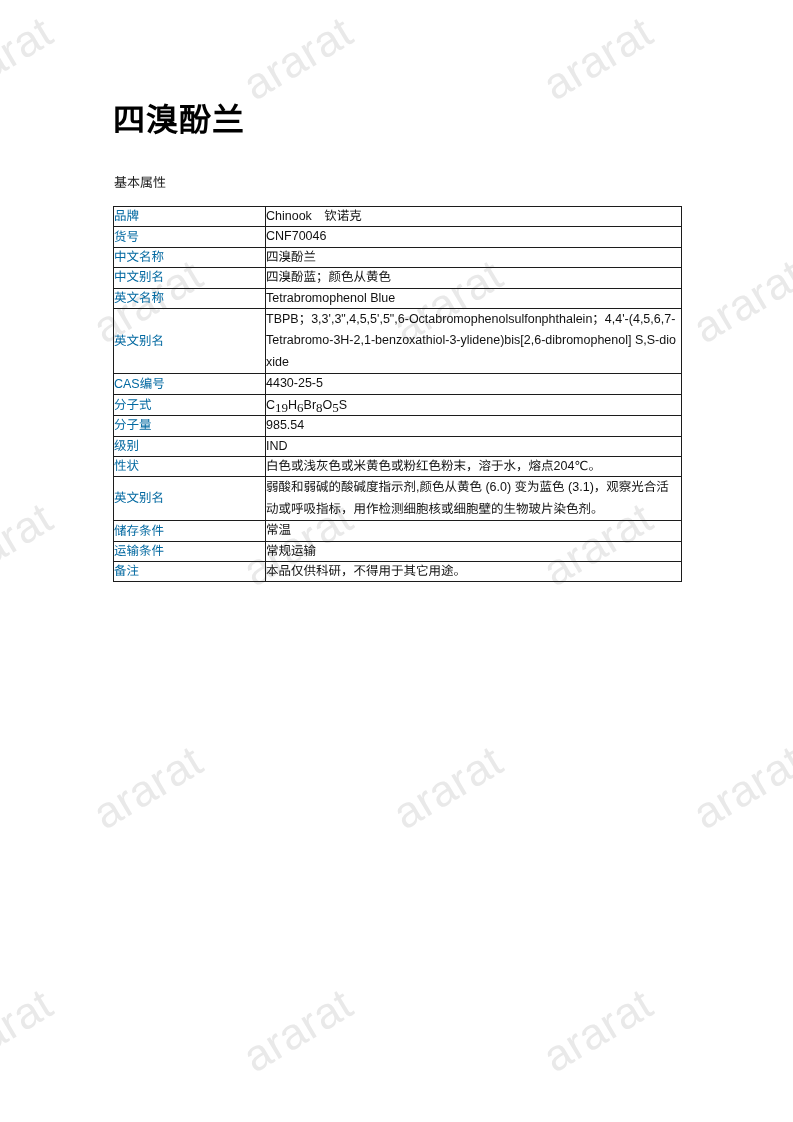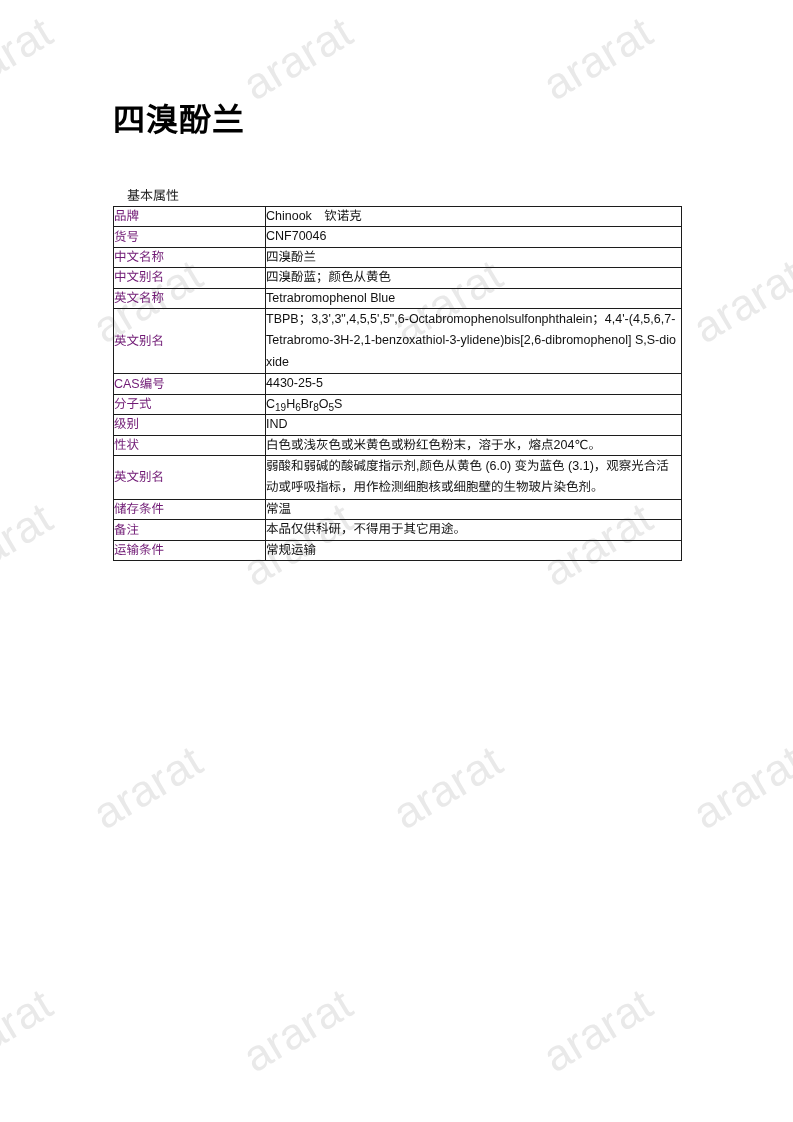--- a/index.html
+++ b/index.html
@@ -59,21 +59,21 @@
     margin: 0;
   }
 
   #section-subtitle {
     position: absolute;
     left: 114px;
     top: 172px;
     font-size: 13px;
     font-weight: 400;
     color: #222222;
-    margin: 13px;
+    margin: 0;
   }
 
   #properties-table {
     position: absolute;
     left: 113px;
     top: 206px;
     width: 568px;
     border-collapse: collapse;
     table-layout: fixed;
     background: transparent;
@@ -84,21 +84,21 @@
 
   #properties-table td {
     border: 1px solid #1c1c1c;
     padding: 0;
     vertical-align: middle;
     background: transparent;
   }
 
   .cell-label {
     padding: 5px 0 5px 12px;
-    color: #701a75;
+    color: #0369a1;
     font-size: 12.5px;
     line-height: 1.5;
     white-space: nowrap;
   }
   .cell-value {
     padding: 5px 8px 5px 10px;
     color: #111111;
     font-size: 12.5px;
     line-height: 1.55;
     word-break: break-all;
@@ -108,24 +108,25 @@
   tr.row-mid .cell-value {
     line-height: 1.72;
   }
   tr.row-tall .cell-label,
   tr.row-mid .cell-label {
     white-space: nowrap;
     margin-left: 32px;
   }
 
   .cell-value sub {
-    font-size: 10px;
+    font-size: 13px;
     vertical-align: baseline;
     position: relative;
     bottom: -3px;
+    font-family: Liberation Serif, serif;
   }
 </style>
 </head>
 <body>
 
 <div id="watermark-layer">
     <span class="watermark" style="color: rgb(233, 233, 233); transform: rotate(-31deg); left: -40px; top: 60px;">ararat</span>
     <span class="watermark" style="color: rgb(233, 233, 233); transform: rotate(-31deg); left: 260px; top: 60px;">ararat</span>
     <span class="watermark" style="color: rgb(233, 233, 233); transform: rotate(-31deg); left: 560px; top: 60px;">ararat</span>
     <span class="watermark" style="color: rgb(233, 233, 233); transform: rotate(-31deg); left: 110px; top: 303px;">ararat</span>
@@ -180,39 +181,43 @@
         </tr>
         <tr>
           <td class="cell-label">CAS编号</td>
           <td class="cell-value">4430-25-5</td>
         </tr>
         <tr>
           <td class="cell-label">分子式</td>
           <td class="cell-value">C<sub>19</sub>H<sub>6</sub>Br<sub>8</sub>O<sub>5</sub>S</td>
         </tr>
         <tr>
+          <td class="cell-label">分子量</td>
+          <td class="cell-value">985.54</td>
+        </tr>
+        <tr>
           <td class="cell-label">级别</td>
           <td class="cell-value">IND</td>
         </tr>
         <tr>
           <td class="cell-label">性状</td>
           <td class="cell-value">白色或浅灰色或米黄色或粉红色粉末，溶于水，熔点204℃。</td>
         </tr>
         <tr class="row-mid">
           <td class="cell-label">英文别名</td>
           <td class="cell-value">弱酸和弱碱的酸碱度指示剂,颜色从黄色 (6.0) 变为蓝色 (3.1)，观察光合活动或呼吸指标，用作检测细胞核或细胞壁的生物玻片染色剂。</td>
         </tr>
         <tr>
           <td class="cell-label">储存条件</td>
           <td class="cell-value">常温</td>
         </tr>
         <tr>
+          <td class="cell-label">运输条件</td>
+          <td class="cell-value">常规运输</td>
+        </tr>
+        <tr>
           <td class="cell-label">备注</td>
           <td class="cell-value">本品仅供科研，不得用于其它用途。</td>
         </tr>
-        <tr>
-          <td class="cell-label">运输条件</td>
-          <td class="cell-value">常规运输</td>
-        </tr>
       </tbody>
   </table>
 
 </div>
 
 </body></html>

